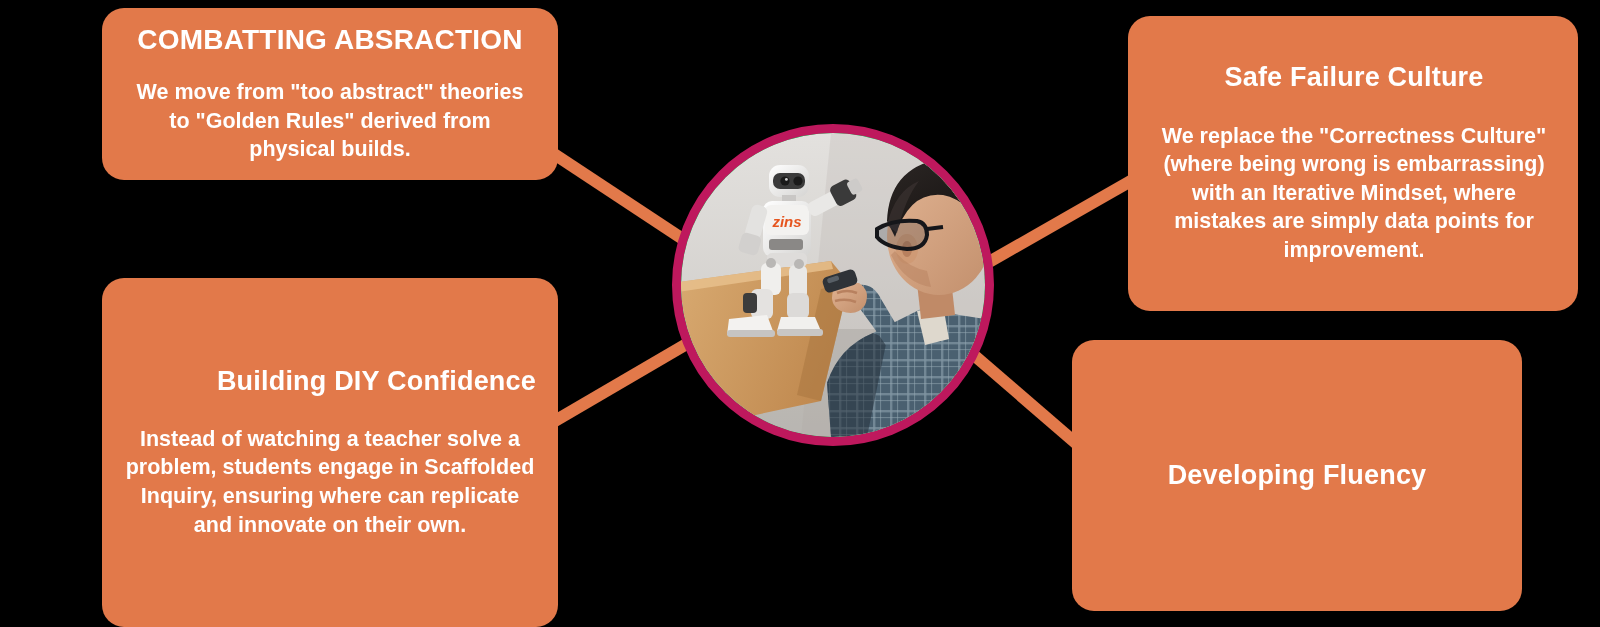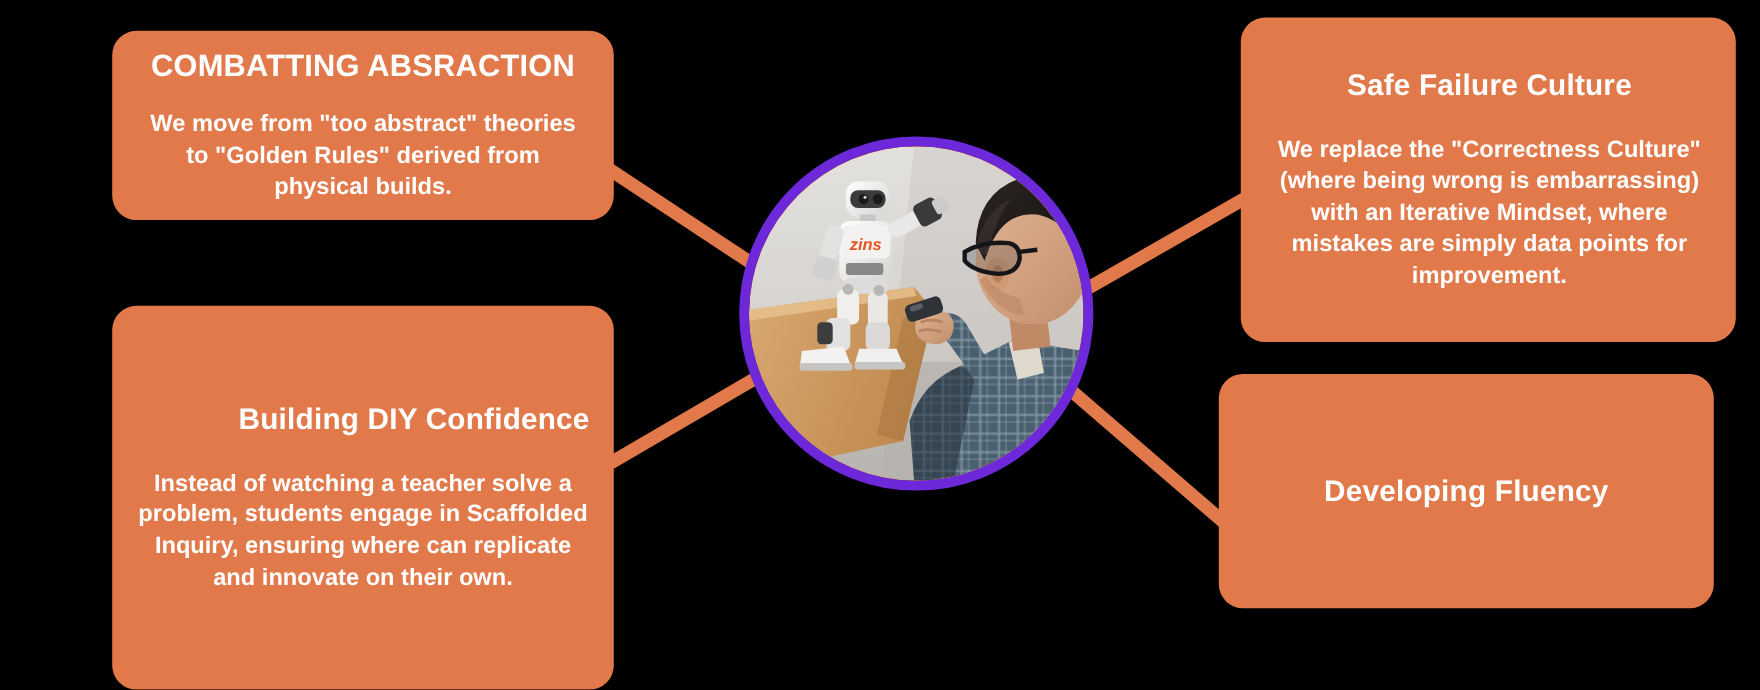--- a/index.html
+++ b/index.html
@@ -28,24 +28,24 @@
   }
 
   
   .hub {
     position: absolute;
     left: 672px;
     top: 124px;
     width: 322px;
     height: 322px;
     border-radius: 50%;
-    border: 9px solid #6d28d9;
+    border: 9px solid #be185d;
     box-sizing: border-box;
     overflow: hidden;
-    background: #c2410c;
+    background: #22c55e;
   }
   .hub-photo {
     position: absolute;
     left: 0; top: 0;
     width: 100%;
     height: 100%;
   }
   .hub-inner {
     position: absolute;
     inset: 0;
@@ -77,39 +77,39 @@
   .card-body {
     font-size: 21.5px;
     font-weight: bold;
     line-height: 1.33;
     text-align: center;
     margin: 0;
   }
   .card-title + .card-body { margin-top: 28px; }
 
   #card-abstraction {
-    left: 102px; top: 28px;
+    left: 102px; top: 8px;
     width: 456px; height: 172px;
   }
   #card-abstraction .card-title { font-size: 28px; }
   #card-abstraction .card-title + .card-body { margin-top: 22px; }
 
   #card-diy {
     left: 102px; top: 278px;
     width: 456px; height: 349px; align-items: flex-end;
   }
 
   #card-failure {
     left: 1128px; top: 16px;
     width: 450px; height: 295px; padding-left: 24px;
   }
 
   #card-fluency {
-    left: 1108px; top: 340px;
-    width: 450px; height: 213px;
+    left: 1072px; top: 340px;
+    width: 450px; height: 271px;
   }
 </style>
 </head>
 <body>
 
 <div id="stage">
 
   <svg id="connectors" viewBox="0 0 1600 627" width="1600" height="627">
 
     <line x1="548" y1="150" x2="760" y2="290" stroke="#E2794A" stroke-width="12"></line>

